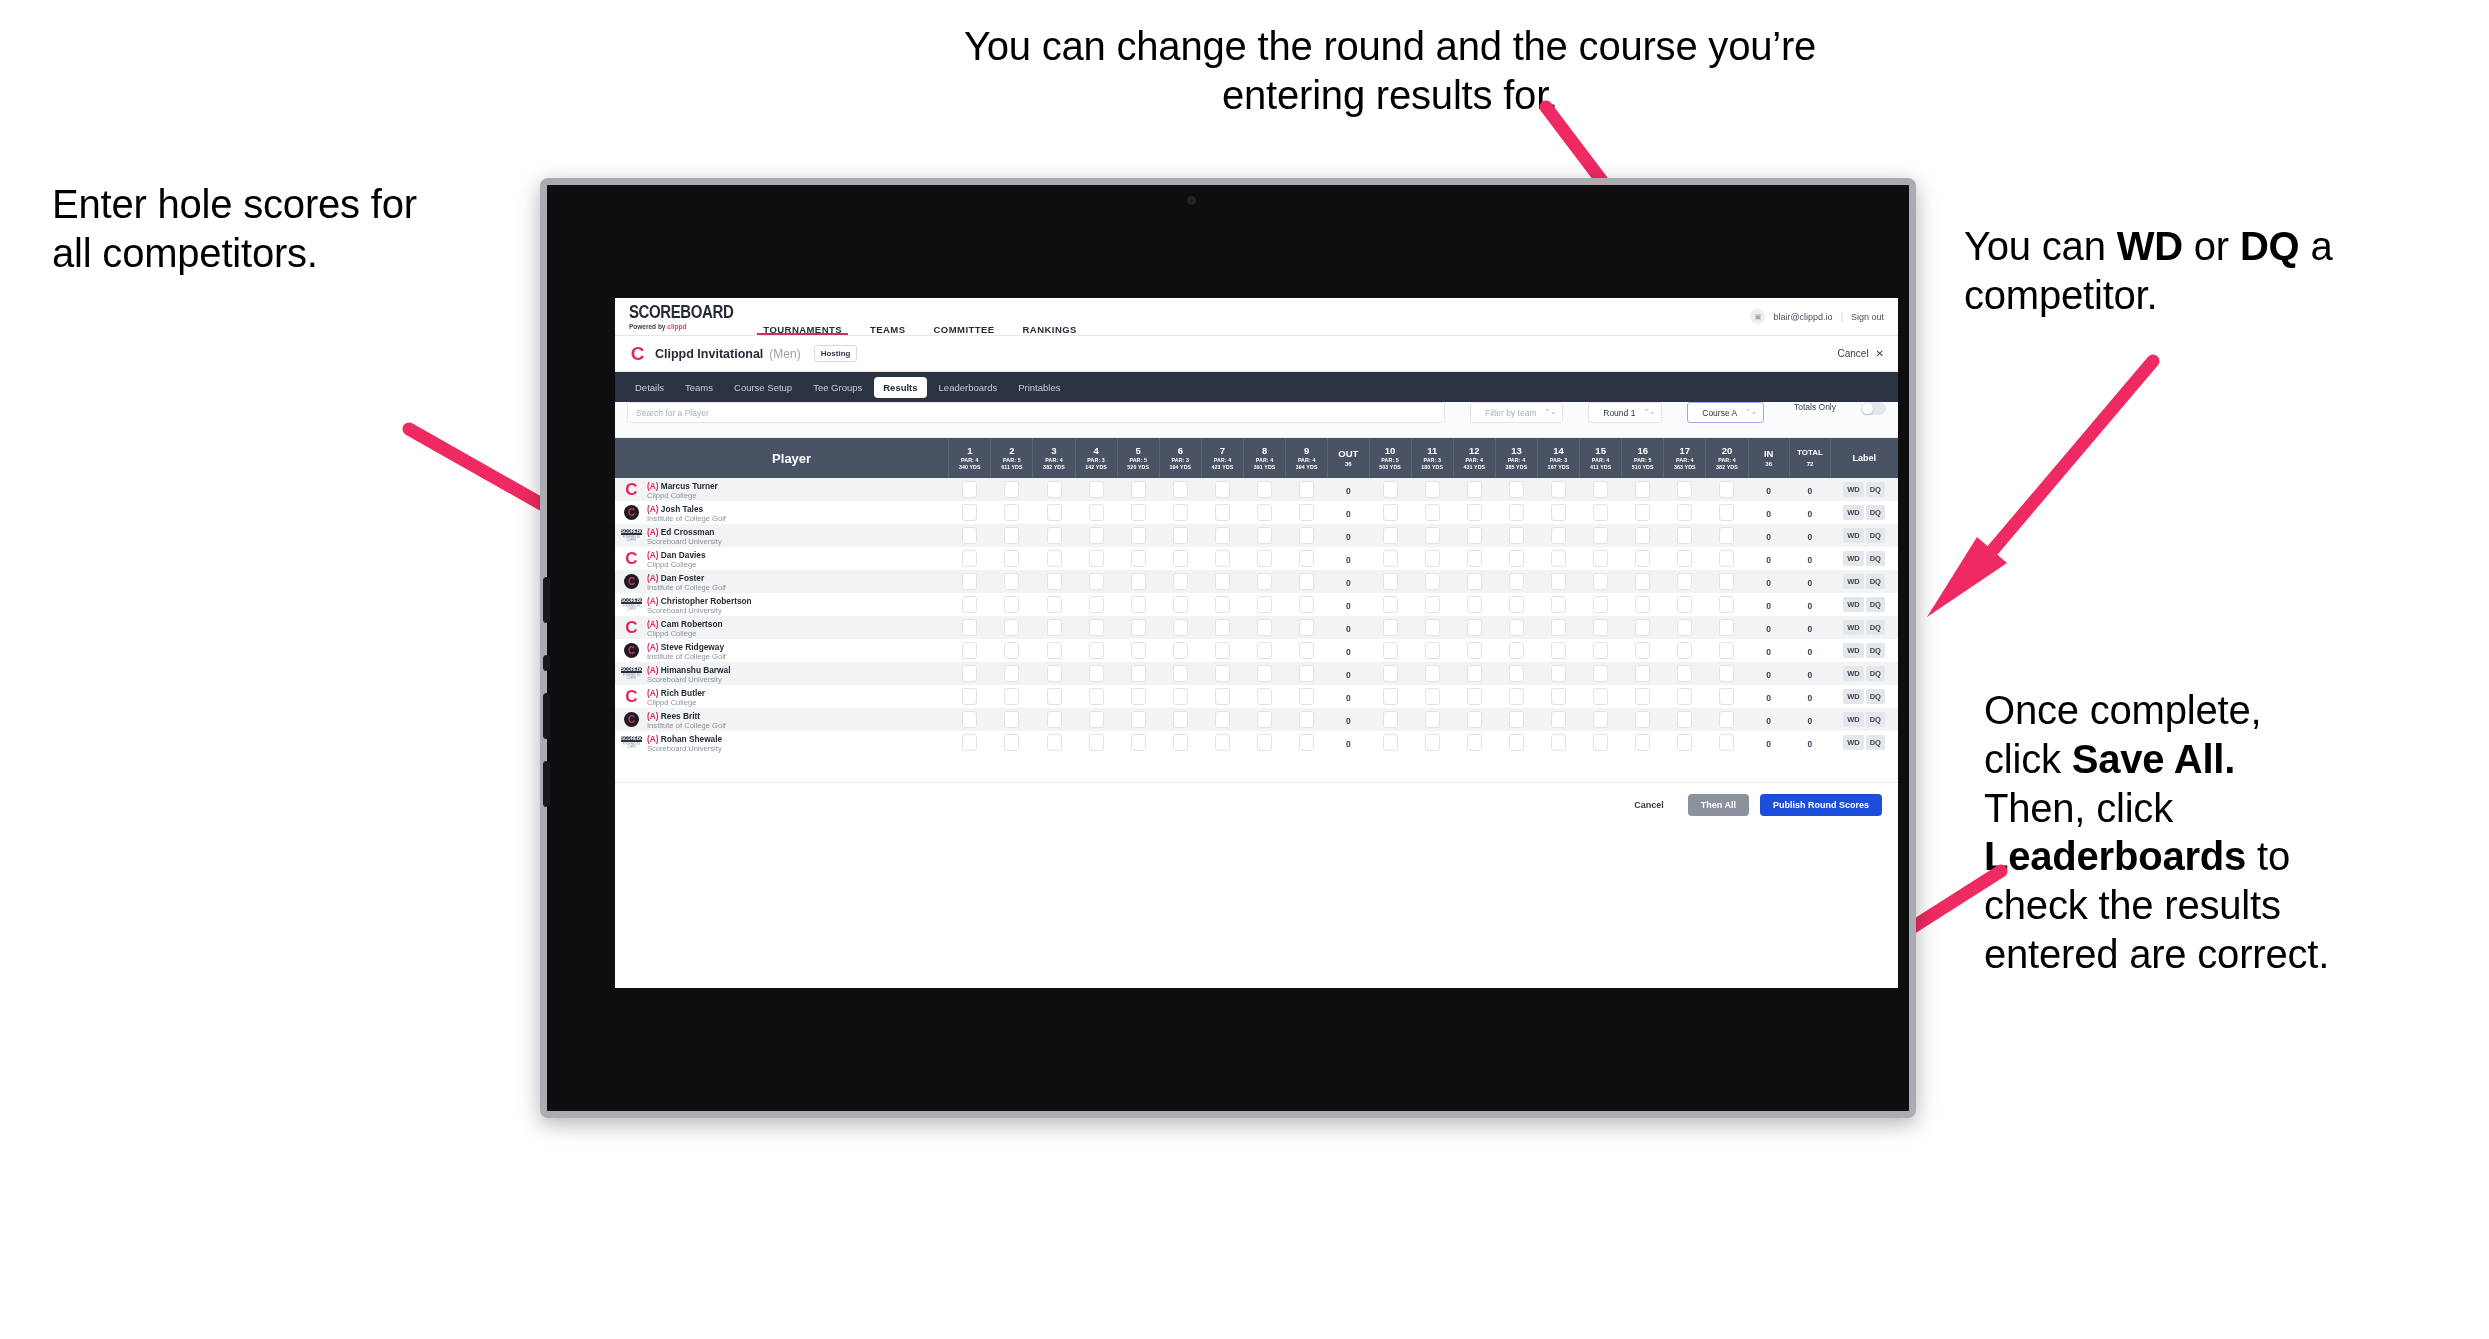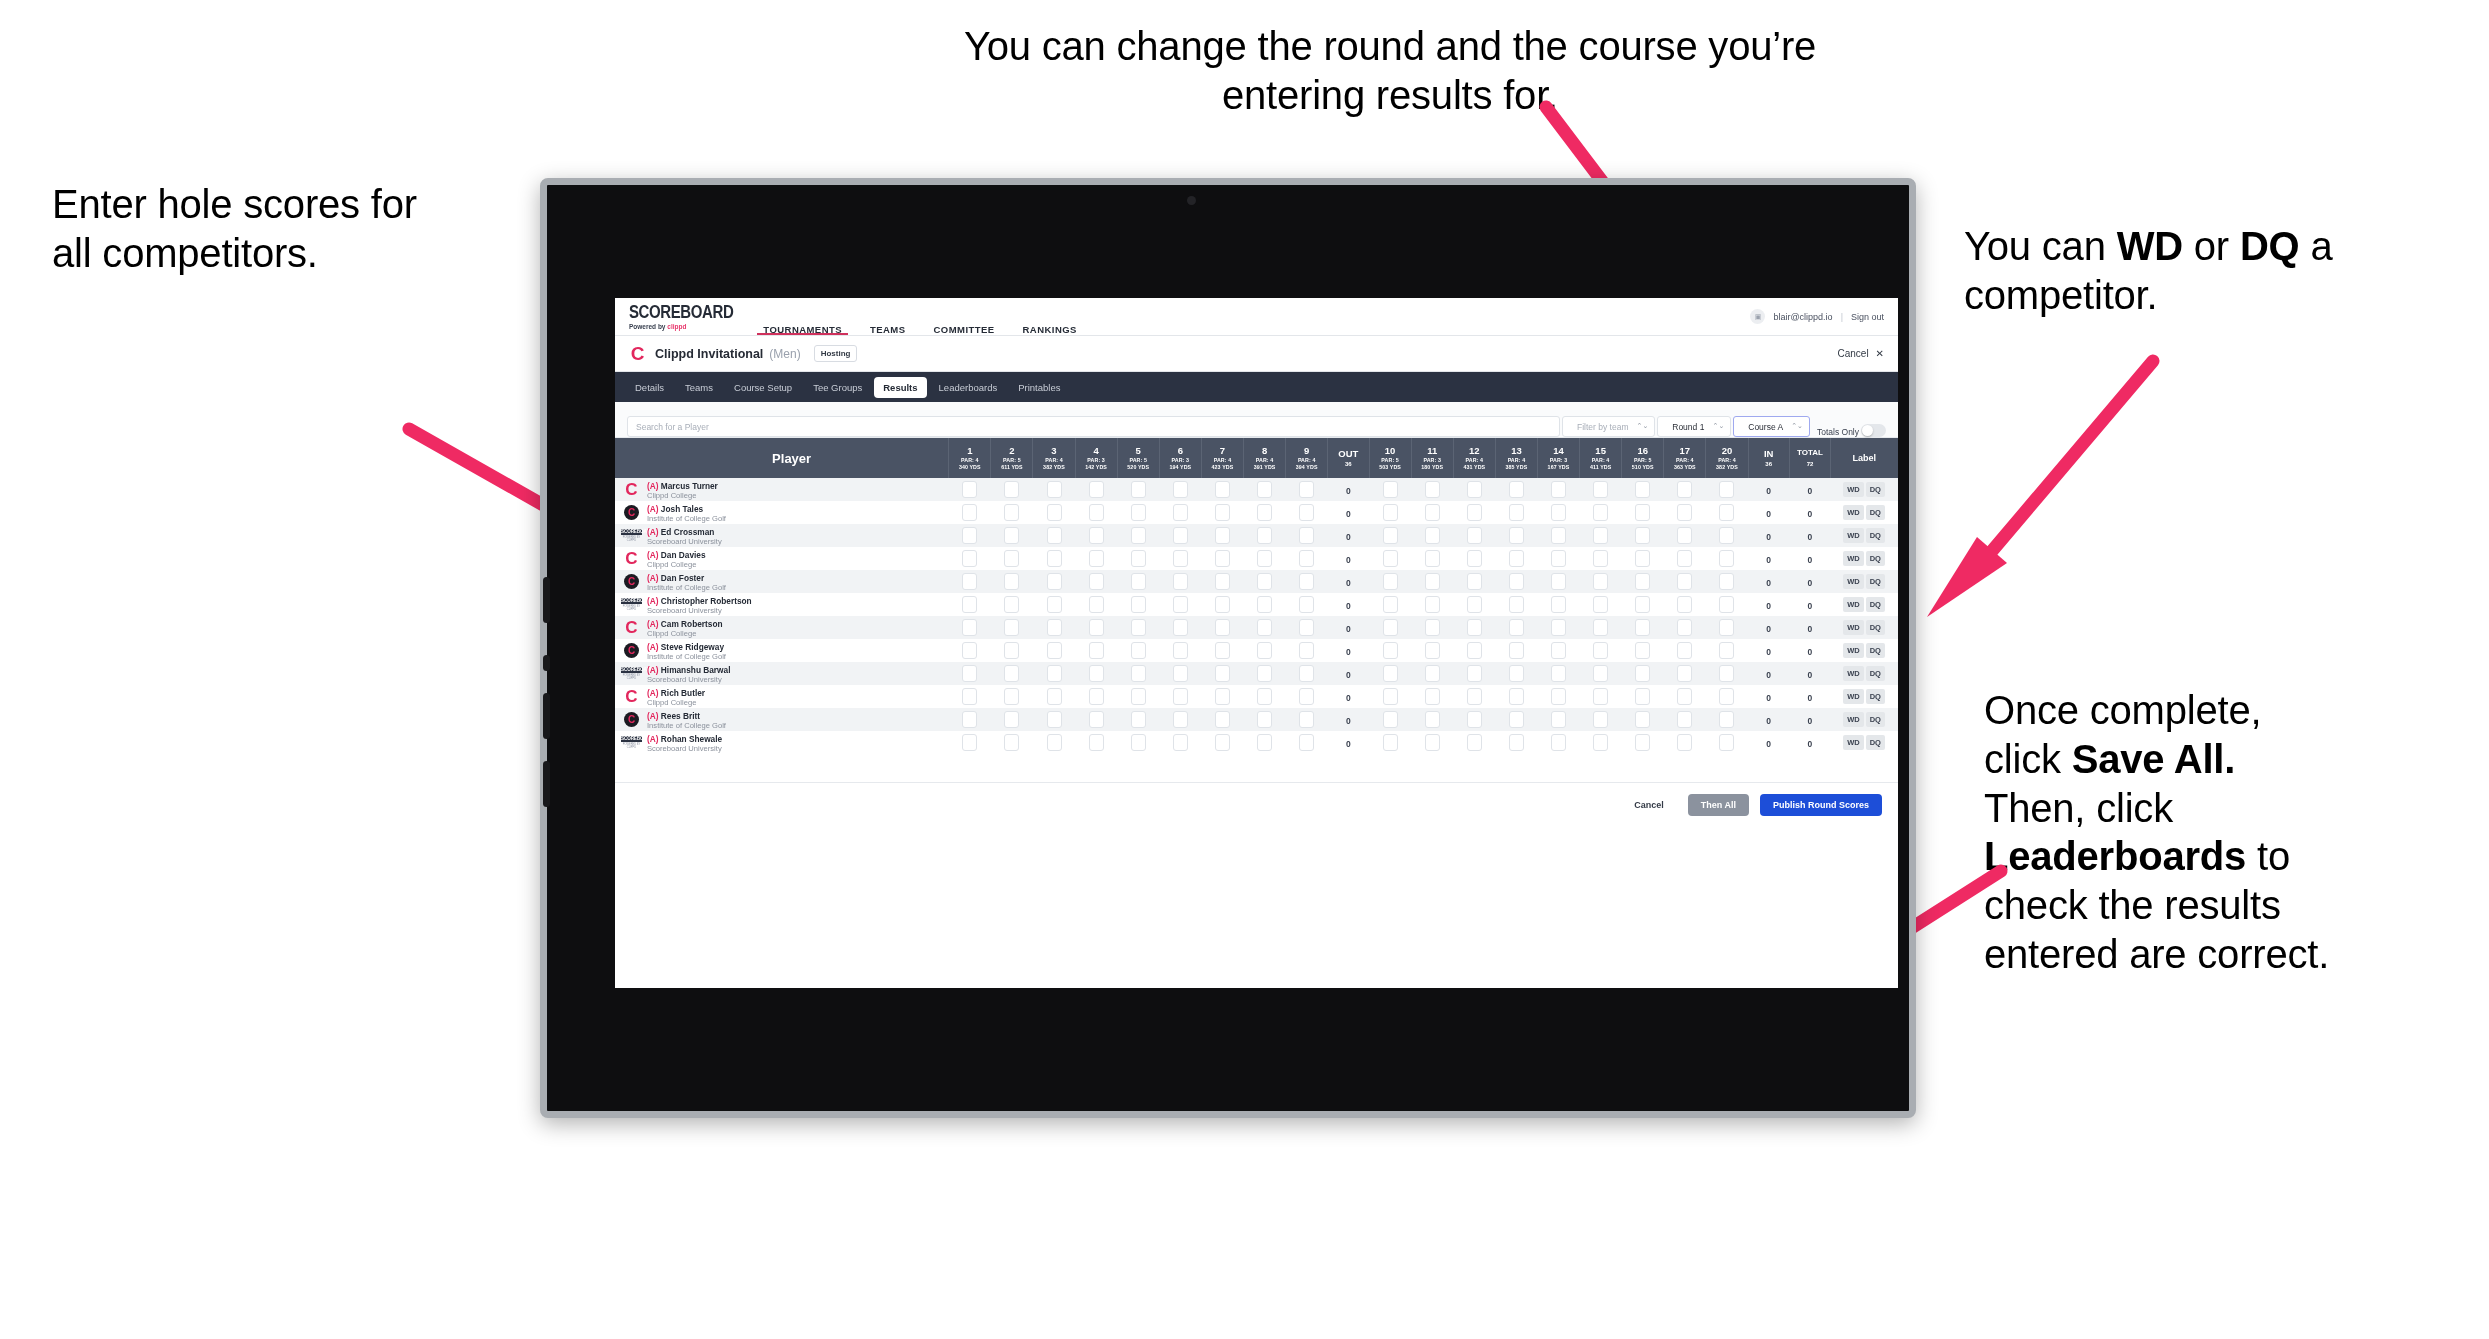--- a/index.html
+++ b/index.html
@@ -116,21 +116,21 @@
     height: 30px; background: #2b3242; padding: 0 11px;
   }
   .tab {
     font-size: 9.5px; color: #c8cdd6; padding: 5px 9px; border-radius: 4px;
     cursor: pointer; font-weight: 400;
   }
   .tab.active { background: #ffffff; color: #242a35; font-weight: 700; }
 
   
   #toolbar {
-    display: flex; align-items: flex-end; gap: 2px;
+    display: flex; align-items: flex-start; gap: 25px;
     height: 36px; background: #fafbfc; padding: 0 12px;
     border-bottom: 1px solid #e6e9ed;
   }
   #search-input {
     flex: 1; height: 21px; border: 1px solid #dfe3e8; border-radius: 3px;
     background: #fff; font-size: 8.5px; color: #2b2f38; padding: 0 8px;
     font-family: "Liberation Sans", sans-serif;
   }
   #search-input::placeholder { color: #a8aeb8; }
   .sel {

